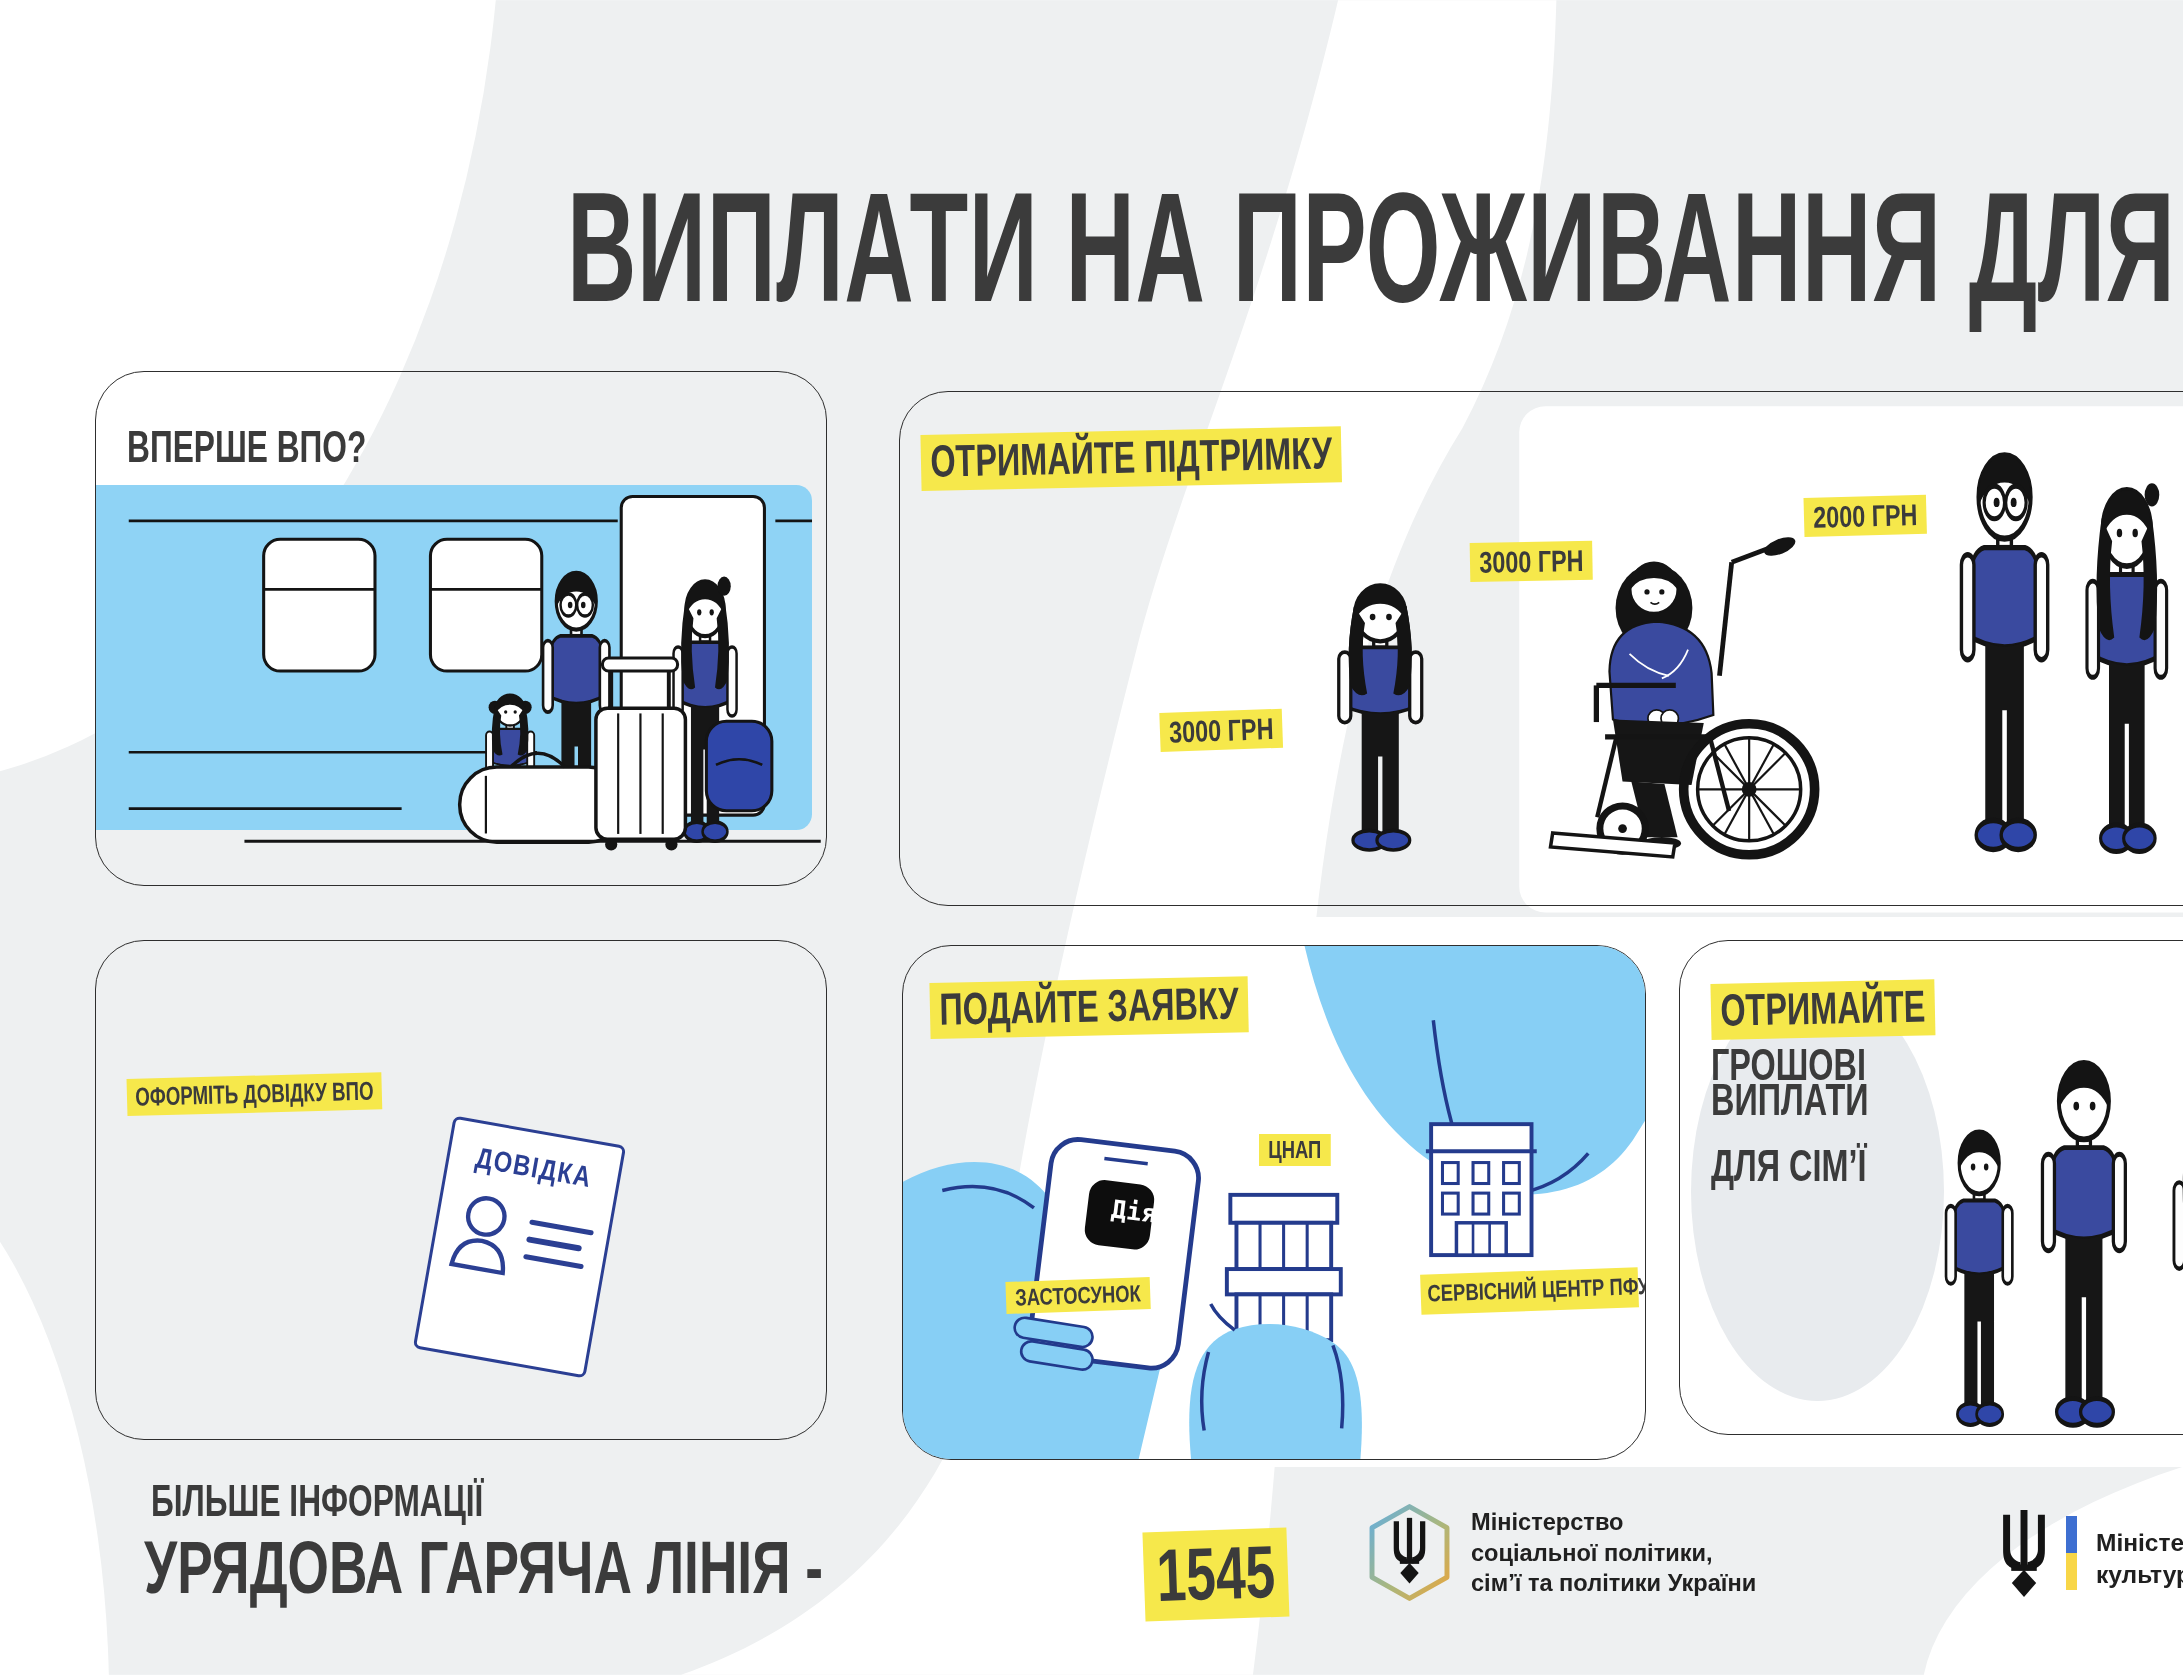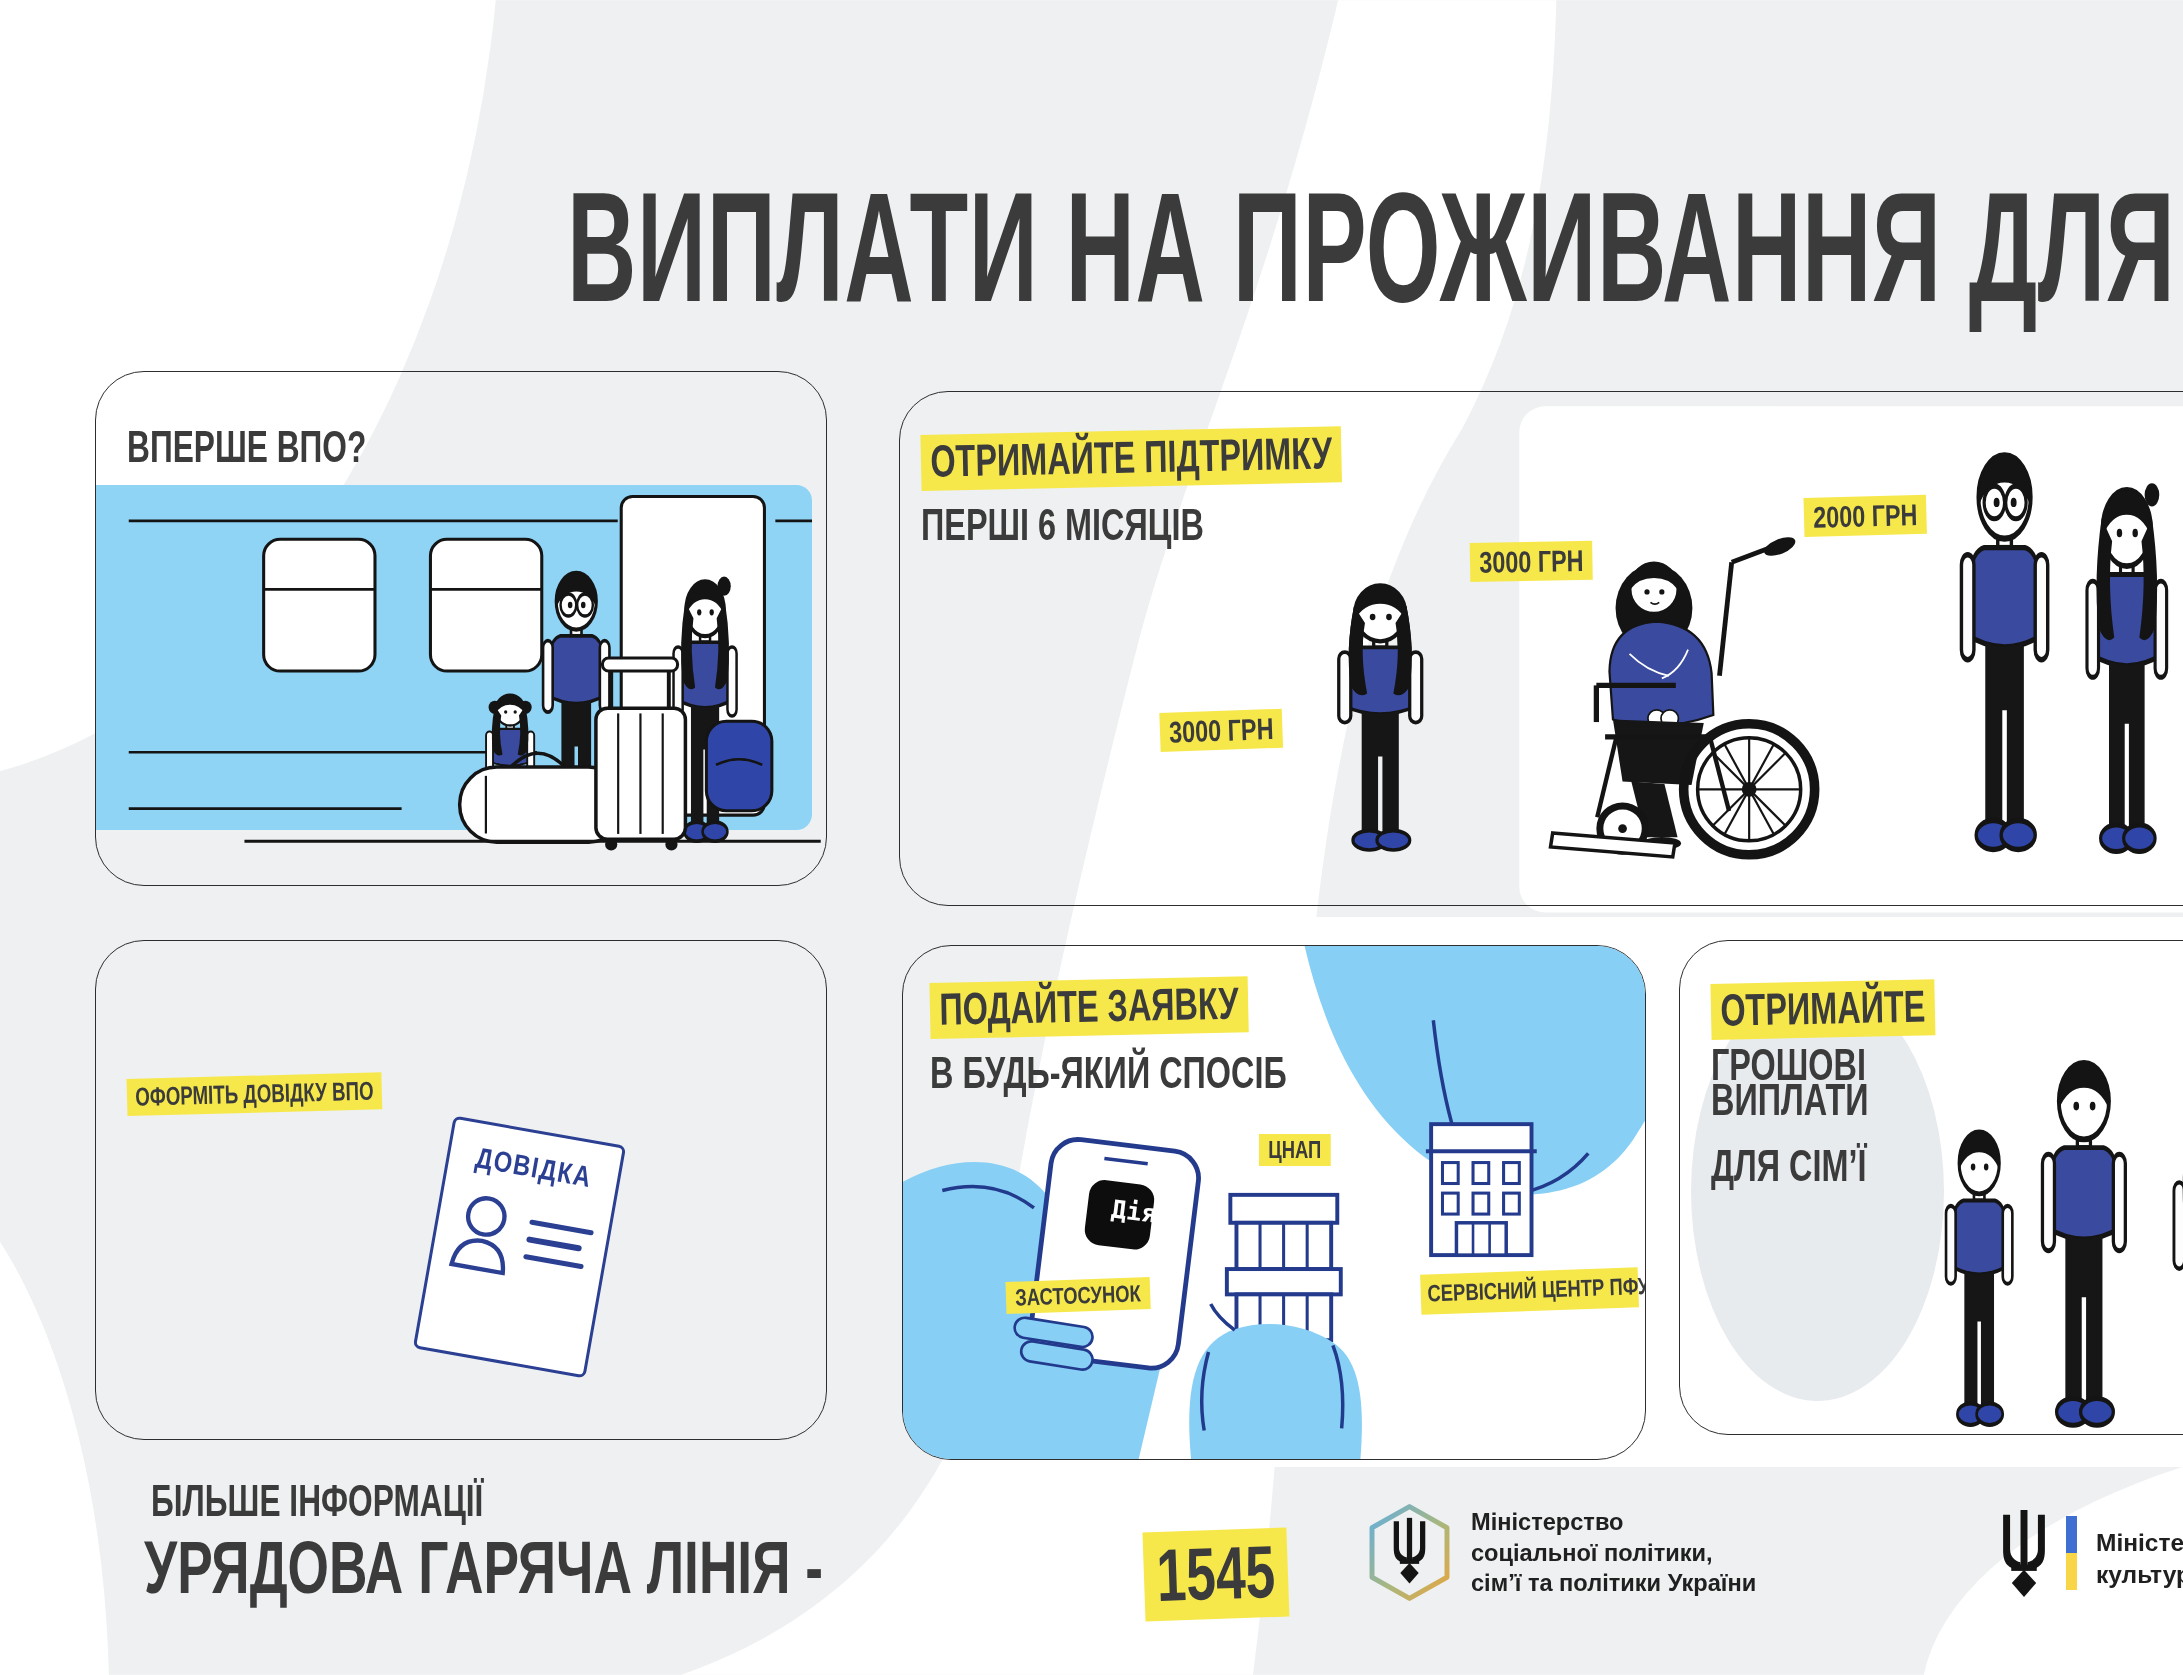--- a/index.html
+++ b/index.html
@@ -218,23 +218,20 @@
     </g>
     <g transform="translate(2690,190) scale(2.4,3.8)">
       <use href="#sym-person"></use>
       <use href="#sym-hair-long"></use>
       <circle cx="74" cy="12" r="7" fill="#141414"></circle>
     </g>
   </svg>
   <div class="abs" style="left:20.5px;top:43px;">
     <span class="cond h-big hl" style="--r:-1.2deg;">ОТРИМАЙТЕ ПІДТРИМКУ</span>
   </div>
-  <div class="abs" style="left:20.5px;top:110px;">
-    <span class="cond h-big">ПЕРШІ 6 МІСЯЦІВ</span>
-  </div>
   <div class="abs" style="left:260px;top:321px;">
     <span class="cond amount hl" style="--r:-2deg;--sx:0.78;">3000 ГРН</span>
   </div>
   <div class="abs" style="left:570px;top:151px;">
     <span class="cond amount hl" style="--r:-1deg;--sx:0.78;">3000 ГРН</span>
   </div>
   <div class="abs" style="left:904px;top:106px;">
     <span class="cond amount hl" style="--r:-1.5deg;--sx:0.78;">2000 ГРН</span>
   </div>
 
@@ -322,23 +319,20 @@
       <path d="M760,880 q-40,-30 -55,-60" fill="none" stroke="#223a8c" stroke-width="8"></path>
     </g>
   </svg>
 
   <div class="abs" style="left:194px;top:251px;width:74px;text-align:center;transform:rotate(7deg);">
     <span style="color:#ffffff;font-size:25px;font-weight:700;font-family:'DejaVu Sans Mono',monospace;">Дія</span>
   </div>
   <div class="abs" style="left:27px;top:37px;">
     <span class="cond h-big hl" style="--r:-1.2deg;">ПОДАЙТЕ ЗАЯВКУ</span>
   </div>
-  <div class="abs" style="left:27px;top:104px;">
-    <span class="cond h-big">В БУДЬ-ЯКИЙ СПОСІБ</span>
-  </div>
   <div class="abs" style="left:103px;top:336px;">
     <span class="cond opt hl" style="--r:-2deg;--sx:0.78;">ЗАСТОСУНОК</span>
   </div>
   <div class="abs" style="left:356px;top:188px;">
     <span class="cond opt hl" style="--r:0deg;--sx:0.78;">ЦНАП</span>
   </div>
   <div class="abs" style="left:487px;top:325px;">
     <span class="cond hl center-origin" style="--r:-2deg;--sx:0.78;font-size:23.6px;display:inline-block;width:262px;text-align:center;padding:5.2px 8.7px;line-height:1.25;">СЕРВІСНИЙ ЦЕНТР ПФУ</span>
   </div>
 </div>

